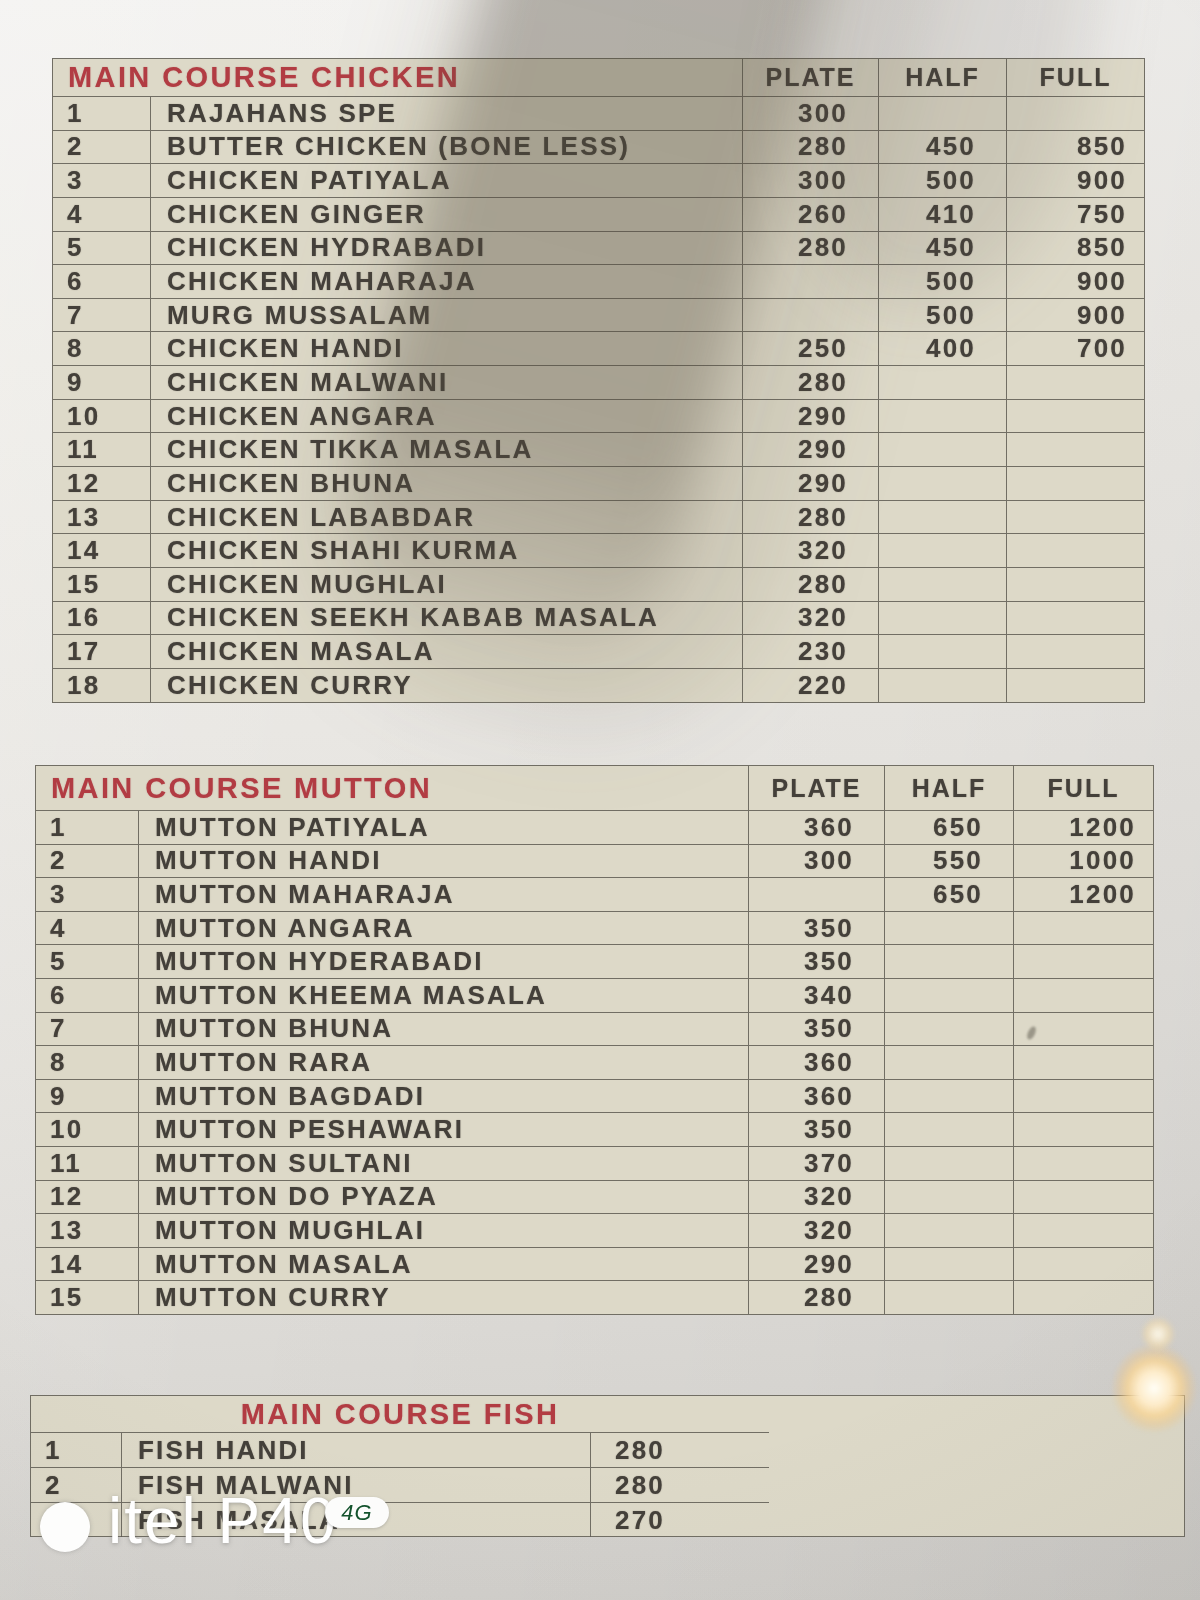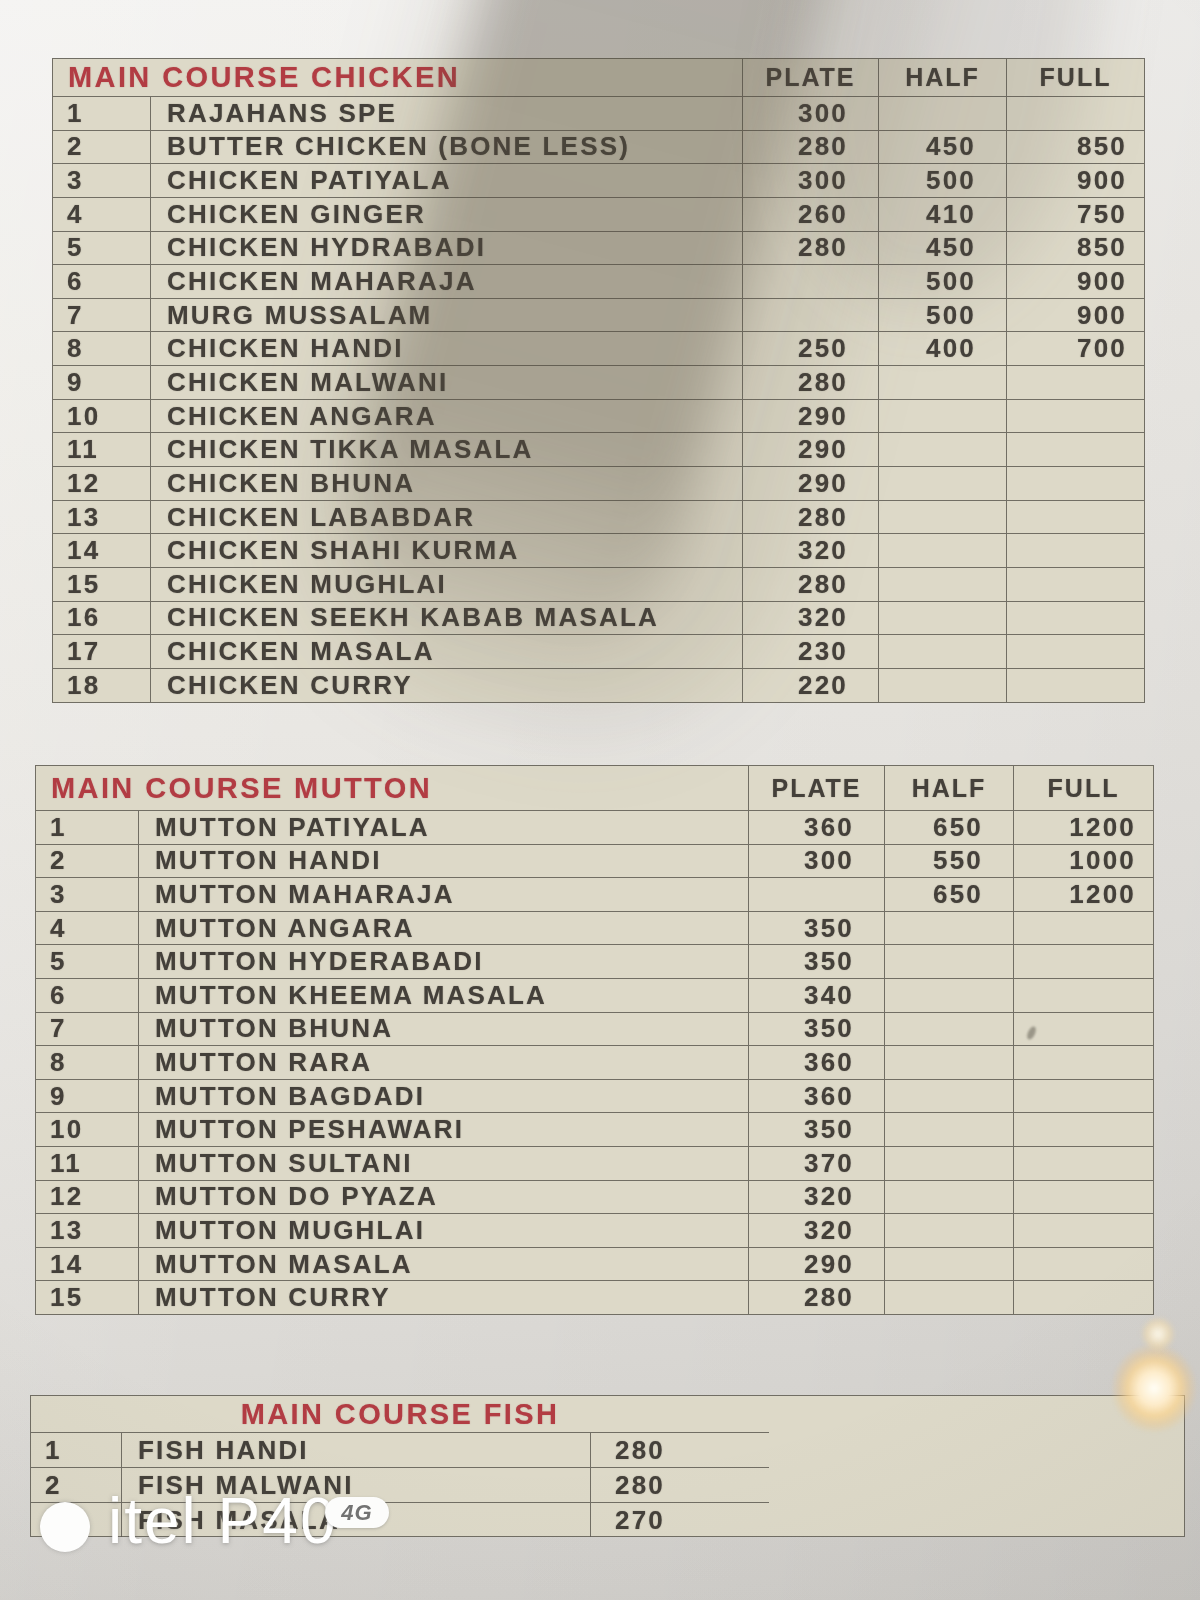--- a/index.html
+++ b/index.html
@@ -116,21 +116,21 @@
   .wm-text {
     left: 108px; top: 1489px;
     color: #ffffff; font-size: 64px; line-height: 64px; font-weight: 400;
     letter-spacing: 2px;
     text-shadow: 0 1px 4px rgba(110,110,108,0.5);
   }
   .wm-badge {
     left: 325px; top: 1497px; width: 64px; height: 31px;
     background: #fcfcfb; border-radius: 16px;
     display: flex; align-items: center; justify-content: center;
-    color: #737373; font-size: 22px; font-weight: bold; font-style: italic;
+    color: #14532d; font-size: 22px; font-weight: normal; font-style: italic;
     letter-spacing: 1px;
     box-shadow: 0 1px 3px rgba(120,120,118,0.4);
   }
 </style>
 </head>
 <body>
 
 <div class="stage">
 
   <div class="menu-layer">

